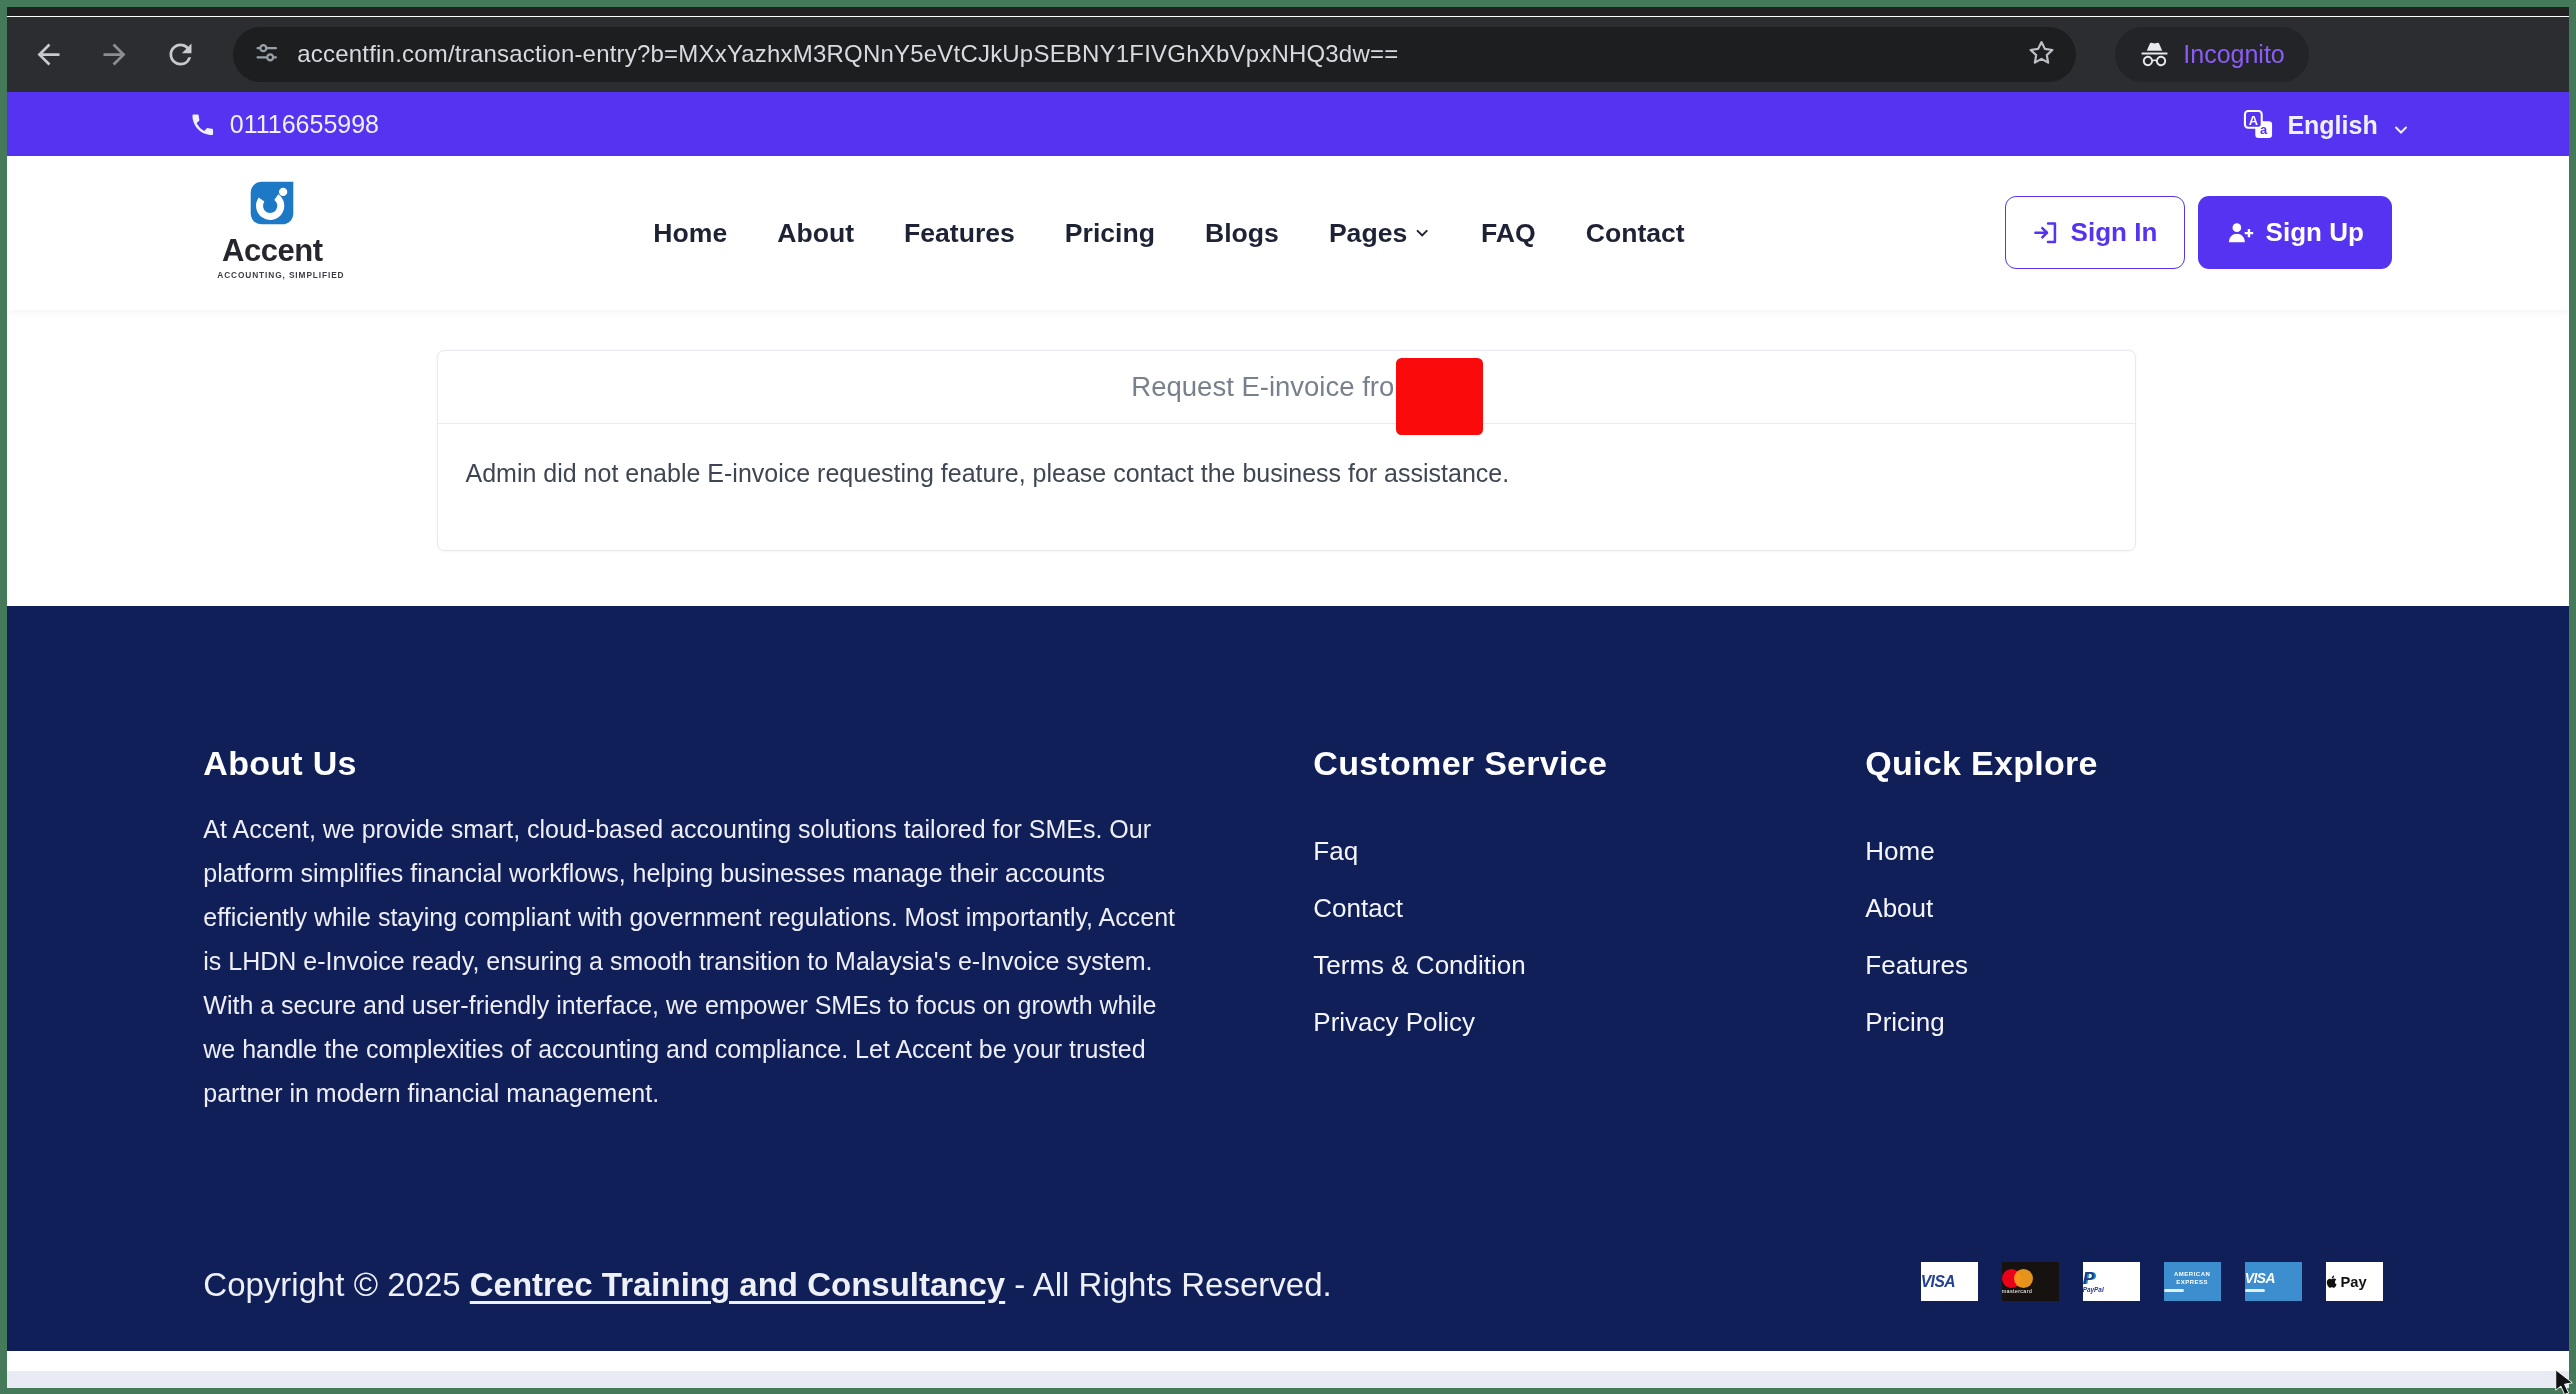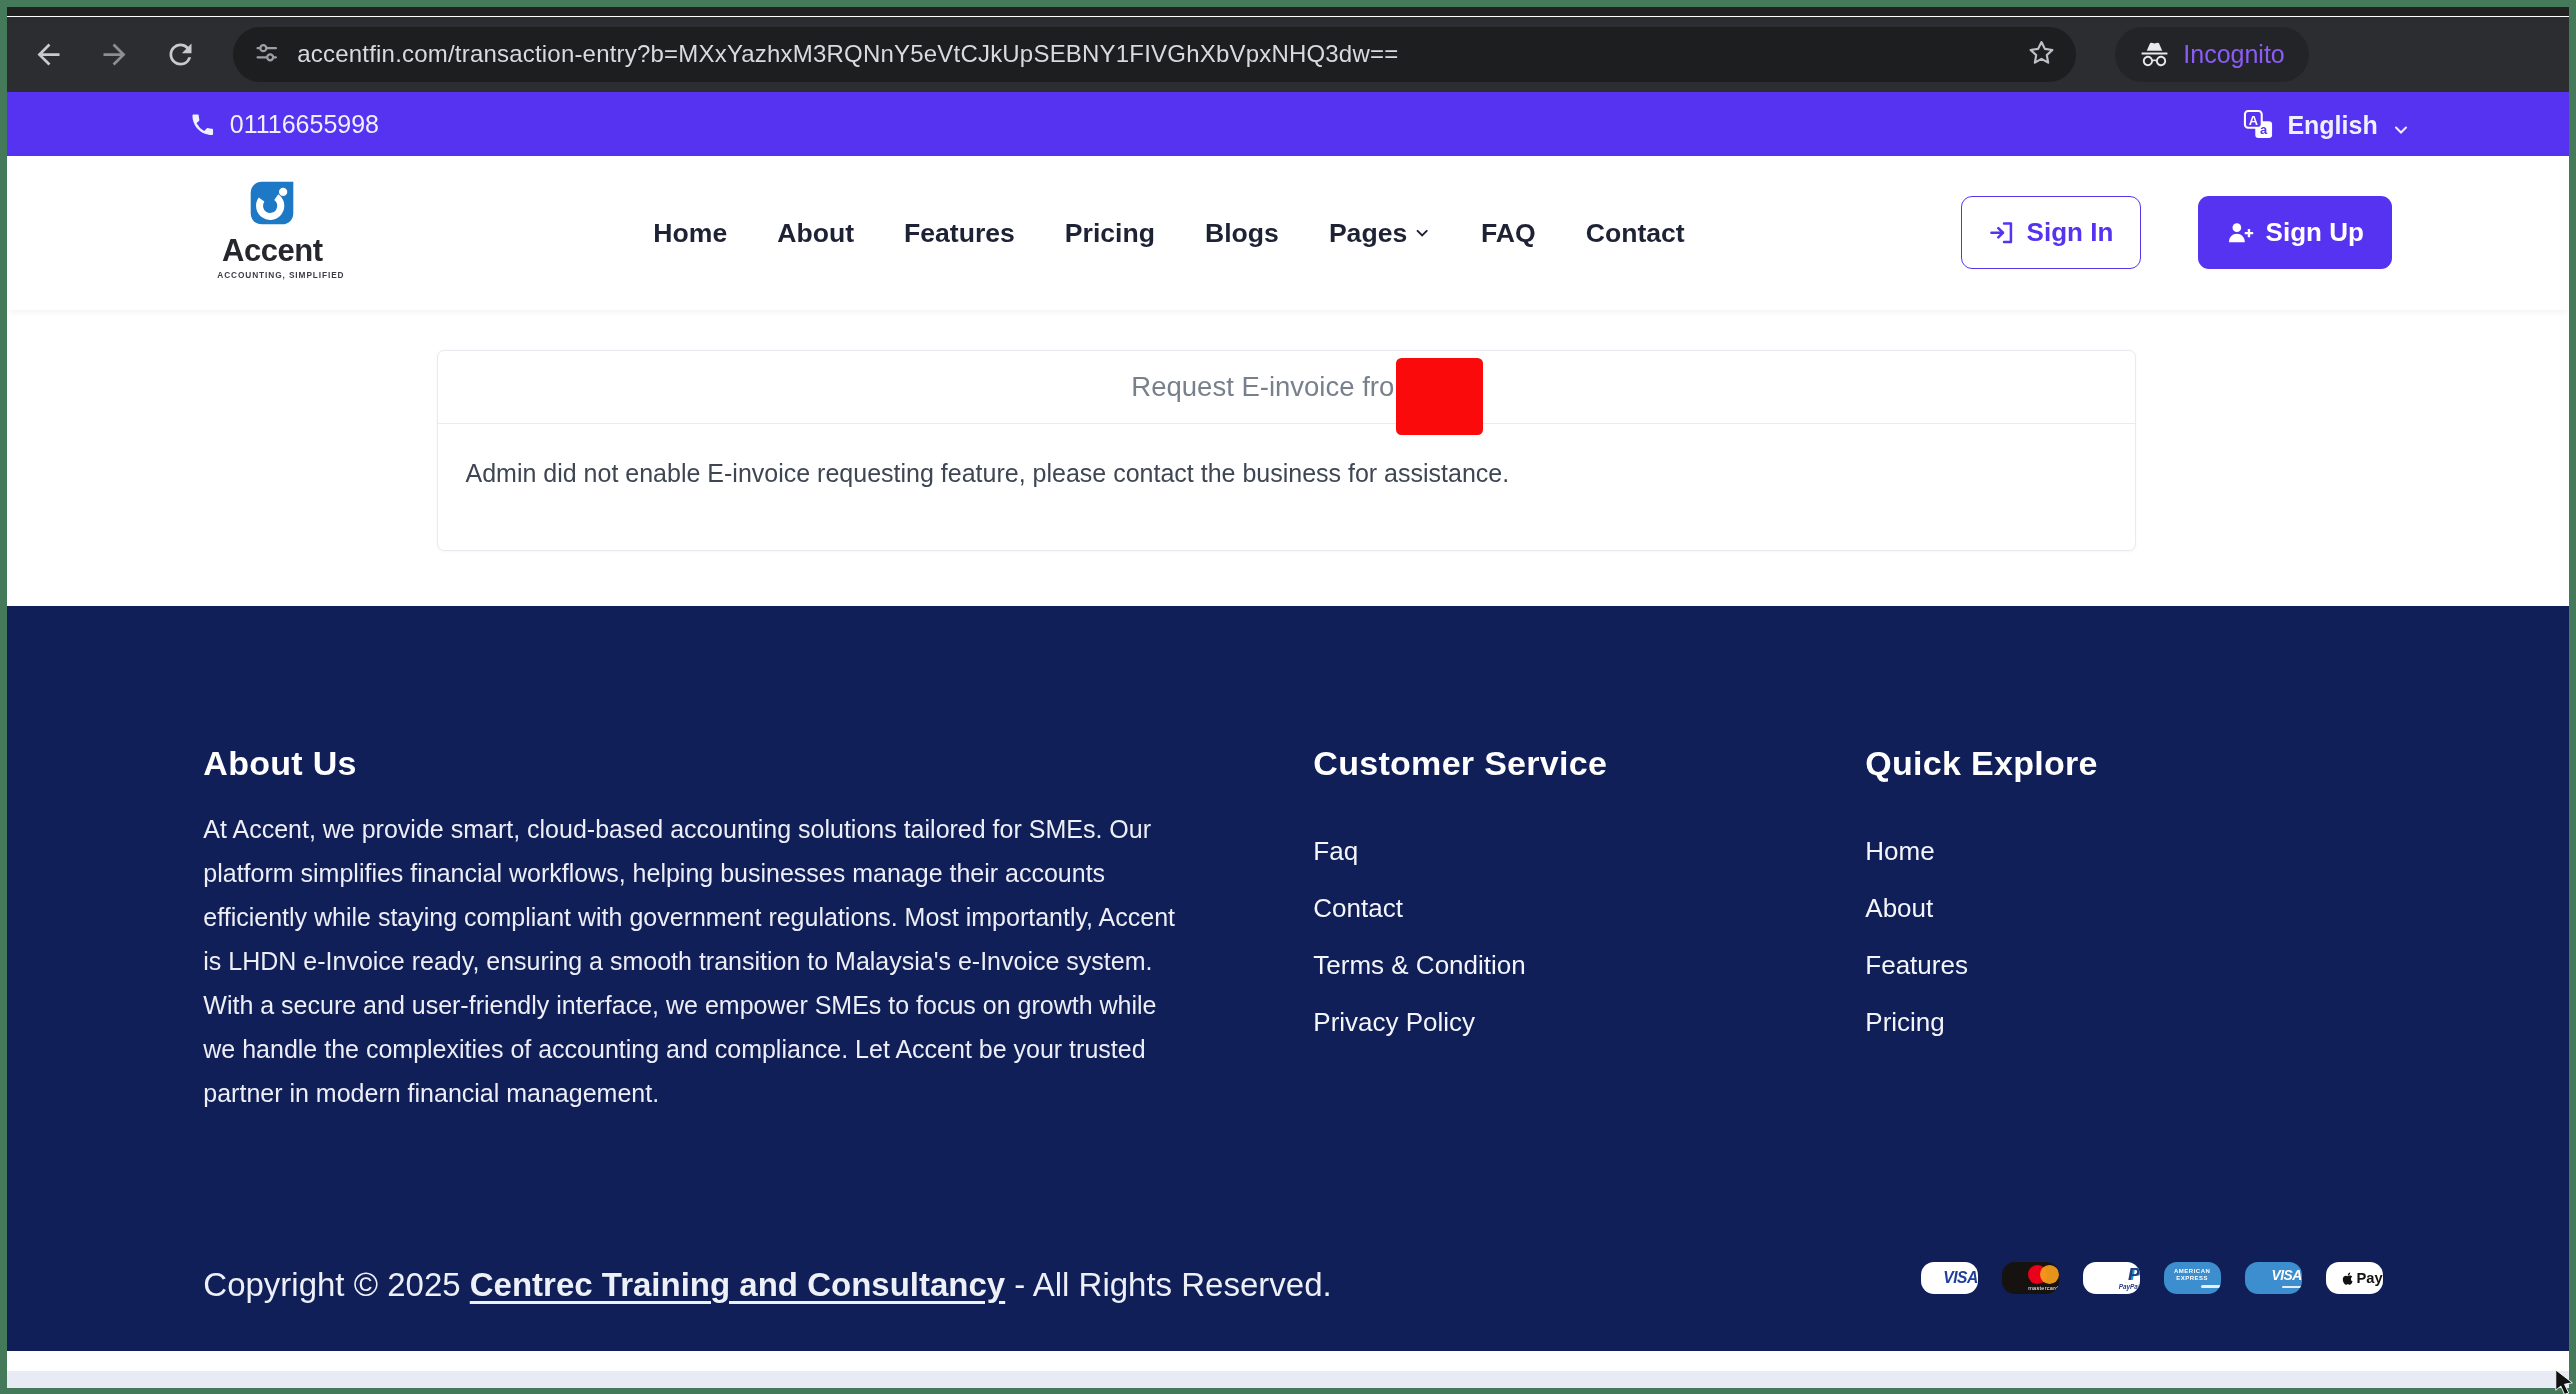--- a/index.html
+++ b/index.html
@@ -36,21 +36,21 @@
   
   .site-header { position:absolute; left:7.3px; top:156px; right:7.3px; height:154px; background:#fff;
                  box-shadow:0 1.8px 7.3px rgba(20,20,60,0.05); }
   .logo { position:absolute; left:210px; top:22px; width:110px; text-align:center; cursor:pointer; }
   .logo-name { font-size:31px; font-weight:700; color:#26262f; letter-spacing:-0.5px; margin-top:1.8px; }
   .logo-tag { font-size:8.3px; letter-spacing:0.9px; color:#3c3c46; font-weight:700; margin-top:0.9px; white-space:nowrap; }
   .main-nav { position:absolute; left:646px; top:0; height:100%; display:flex; align-items:center; gap:50px; }
   .nav-item { font-size:26.6px; font-weight:700; color:#1e2235; cursor:pointer; display:flex; align-items:center; gap:5.5px; white-space:nowrap; }
   .auth { position:absolute; right:177px; top:40px; display:flex; gap:13px; }
   .btn { display:flex; align-items:center; justify-content:center; gap:11px; height:73px; border-radius:11px;
-         font-size:26px; font-weight:700; cursor:pointer;margin-left:44px; }
+         font-size:26px; font-weight:700; cursor:pointer; }
   .btn-signin { width:180px; border:1.8px solid #5633f1; color:#5633f1; background:#fff; }
   .btn-signup { width:194px; background:#5633f1; color:#fff; }
 
   
   .card { position:absolute; left:437px; top:350px; width:1699px; height:201px; background:#fff;
           border:0.9px solid #e7e9ee; border-radius:7.3px; box-shadow:0 0.9px 3.7px rgba(0,0,0,0.04); }
   .card-header { height:73px; border-bottom:0.9px solid #e9ebef; display:flex; align-items:center; justify-content:center; }
   .card-title { font-size:27.5px; color:#78808c; }
   .card-body { padding:35px 27.5px; font-size:25px; color:#3f4653; }
   .redaction { position:absolute; left:1396px; top:358px; width:87px; height:77px; background:#fa0a0a; border-radius:5.5px; z-index:6; }
@@ -61,21 +61,21 @@
   .f-col h3 { font-size:34px; font-weight:700; letter-spacing:0.3px; }
   .f-about { left:196px; width:981px; }
   .f-about p { margin-top:24px; font-size:25px; line-height:44px; color:#edeef6; }
   .f-cs { left:1306px; }
   .f-qe { left:1858px; }
   .f-col ul { list-style:none; margin-top:53px; }
   .f-col li { font-size:26px; line-height:31px; margin-bottom:26px; cursor:pointer; color:#f4f5fa; }
   .copyright { position:absolute; left:196px; top:660px; font-size:33px; color:#eef0f8; }
   .copyright b { font-weight:700; text-decoration:underline; text-underline-offset:4.6px; cursor:pointer; }
   .payments { position:absolute; right:186px; top:656px; display:flex; gap:24px; }
-  .pay-chip { width:57px; height:32px; border-radius:13px; display:flex; flex-direction:column; align-items:flex-end;
+  .pay-chip { width:57px; height:39px; border-radius:0; display:flex; flex-direction:column; align-items:flex-start;
               justify-content:center; overflow:hidden; }
   .pc-white { background:#fff; }
   .pc-blue { background:#3c8ece; }
   .pc-black { background:#16120f; }
   .visa-txt { font-size:15.6px; font-style:italic; font-weight:800; color:#21409a; letter-spacing:-0.5px; }
   .visa-txt2 { font-size:13.8px; font-style:italic; font-weight:800; color:#fff; letter-spacing:-0.5px; }
   .mc-circles { position:relative; width:31px; height:19px; }
   .mc-circles i { position:absolute; top:0; width:19px; height:19px; border-radius:50%; }
   .mc-red { left:0; background:#eb001b; }
   .mc-org { right:0; background:#f79e1b; opacity:0.92; }

